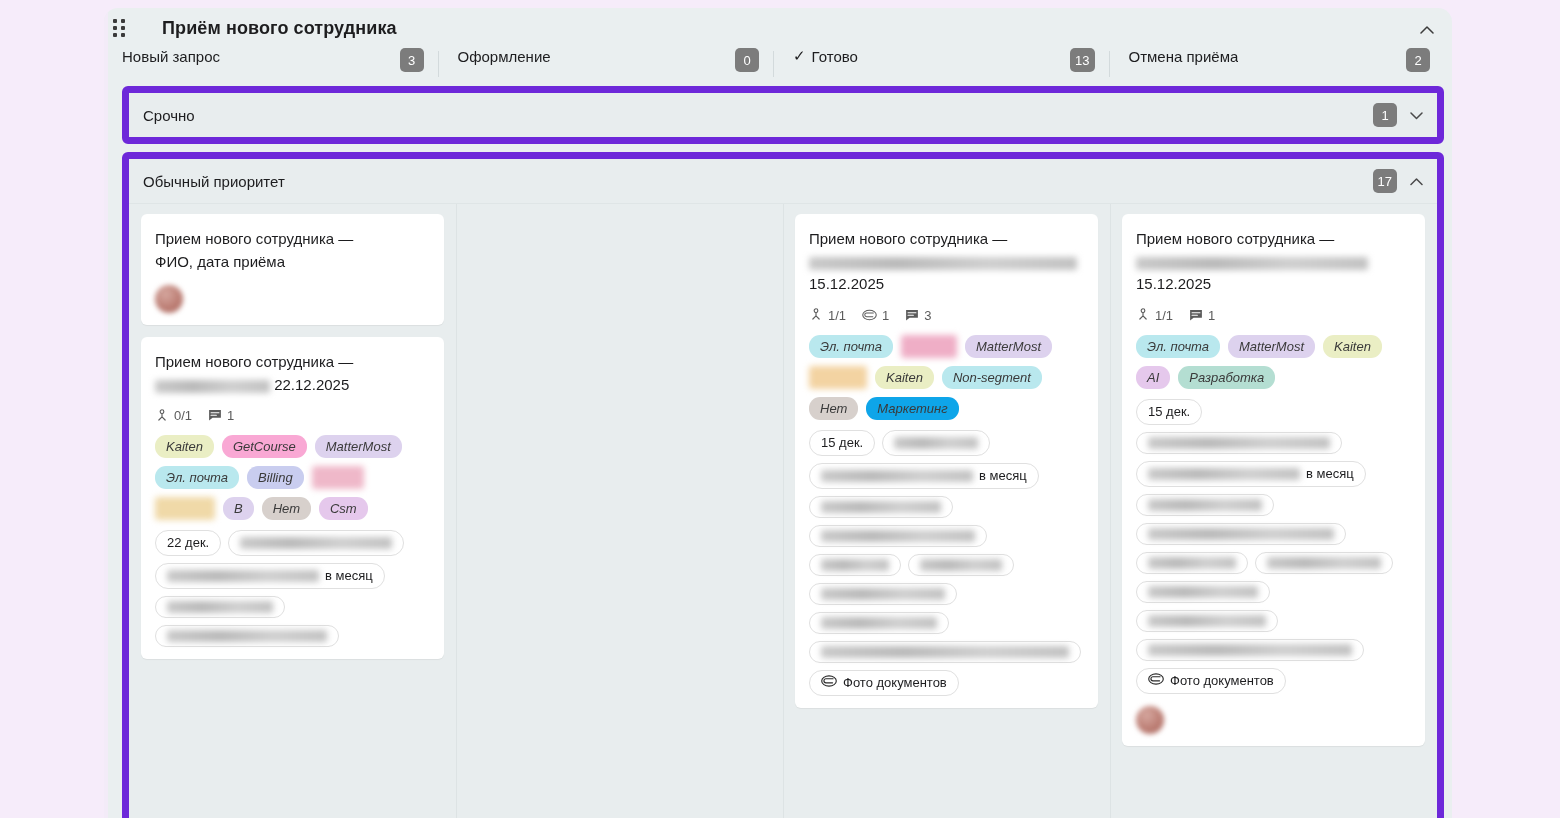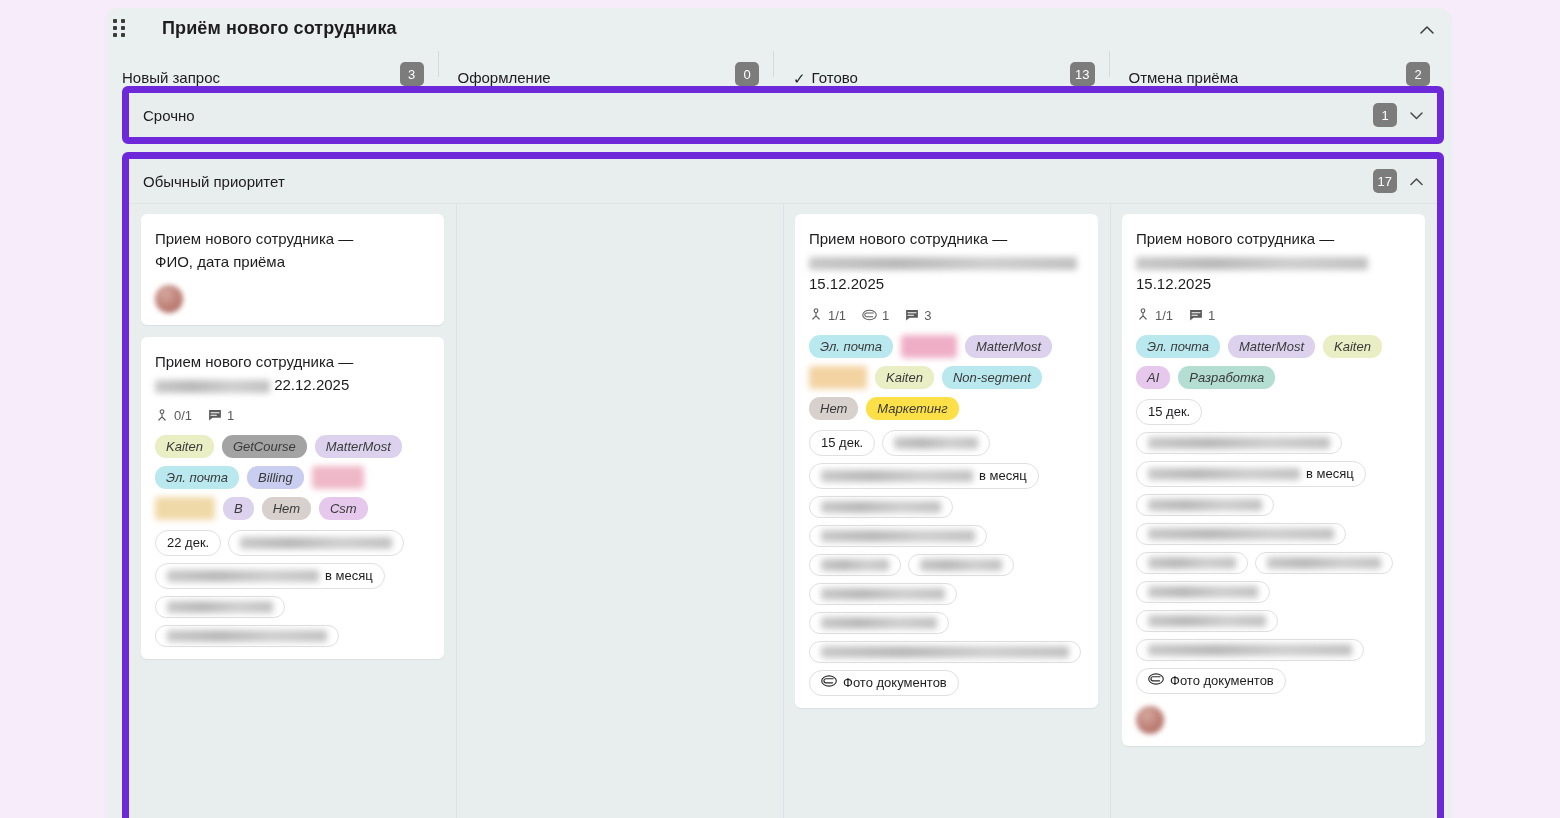--- a/index.html
+++ b/index.html
@@ -56,21 +56,21 @@
   }
 
   
   .cols-header {
     display: flex;
     height: 38px;
     padding: 0 8px 0 18px;
   }
   .col-head {
     flex: 1 1 0;
-    display: flex; align-items: flex-end;
+    display: flex; align-items: flex-start;
     position: relative;
     padding-right: 14px;
     min-width: 0;
   }
   .col-head + .col-head { padding-left: 20px; }
   .col-head + .col-head::before {
     content: ""; position: absolute; left: 0; top: 3px;
     width: 1px; height: 26px; background: #d3dadc;
   }
   .col-head-name {
@@ -282,21 +282,21 @@
                 <span class="meta-item">
                   <svg width="14" height="13" viewBox="0 0 16 15">
                     <path d="M1.2 1.2 H14.8 V10.2 H5.2 L1.2 13.4 Z" fill="#5b5b5b"></path>
                     <path d="M3.4 4.4 H12.6 M3.4 7.2 H9.6" stroke="#fff" stroke-width="1.2" stroke-linecap="round"></path>
                   </svg>
                   <span>1</span>
                 </span>
               </div>
               <div class="tags">
                 <span class="tag" style="background:#eaeec4;">Kaiten</span>
-                <span class="tag" style="background:#a3a3a3;">GetCourse</span>
+                <span class="tag" style="background:#f9a8d4;">GetCourse</span>
                 <span class="tag" style="background:#ddd2ee;">MatterMost</span>
                 <span class="tag" style="background:#b9e8ee;">Эл. почта</span>
                 <span class="tag" style="background:#c9cdef;">Billing</span>
                 <span class="tag blurred" style="background:#efb8c9;width:52px;">·</span>
                 <span class="tag blurred" style="background:#f0d9a8;width:60px;">·</span>
                 <span class="tag" style="background:#ddd2ee;">B</span>
                 <span class="tag" style="background:#d7d0cc;">Нет</span>
                 <span class="tag" style="background:#e5c8ec;">Csm</span>
               </div>
               <div class="chips">
@@ -347,21 +347,21 @@
                 </span>
               </div>
               <div class="tags">
                 <span class="tag" style="background:#b9e8ee;">Эл. почта</span>
                 <span class="tag blurred" style="background:#efaec6;width:56px;">·</span>
                 <span class="tag" style="background:#ddd2ee;">MatterMost</span>
                 <span class="tag blurred" style="background:#f3d3a2;width:58px;">·</span>
                 <span class="tag" style="background:#eaeec4;">Kaiten</span>
                 <span class="tag" style="background:#b9e8ee;">Non-segment</span>
                 <span class="tag" style="background:#d7d0cc;">Нет</span>
-                <span class="tag" style="background:#fde047;text-align:center;">Маркетинг</span>
+                <span class="tag" style="background:#0ea5e9;text-align:center;">Маркетинг</span>
               </div>
               <div class="chips">
                 <span class="chip">
                   <span>15 дек.</span>
                 </span>
                 <span class="chip">
                   <span class="redact" style="width:84px;"></span>
                 </span>
                 <span class="chip">
                   <span class="redact" style="width:152px;"></span>

